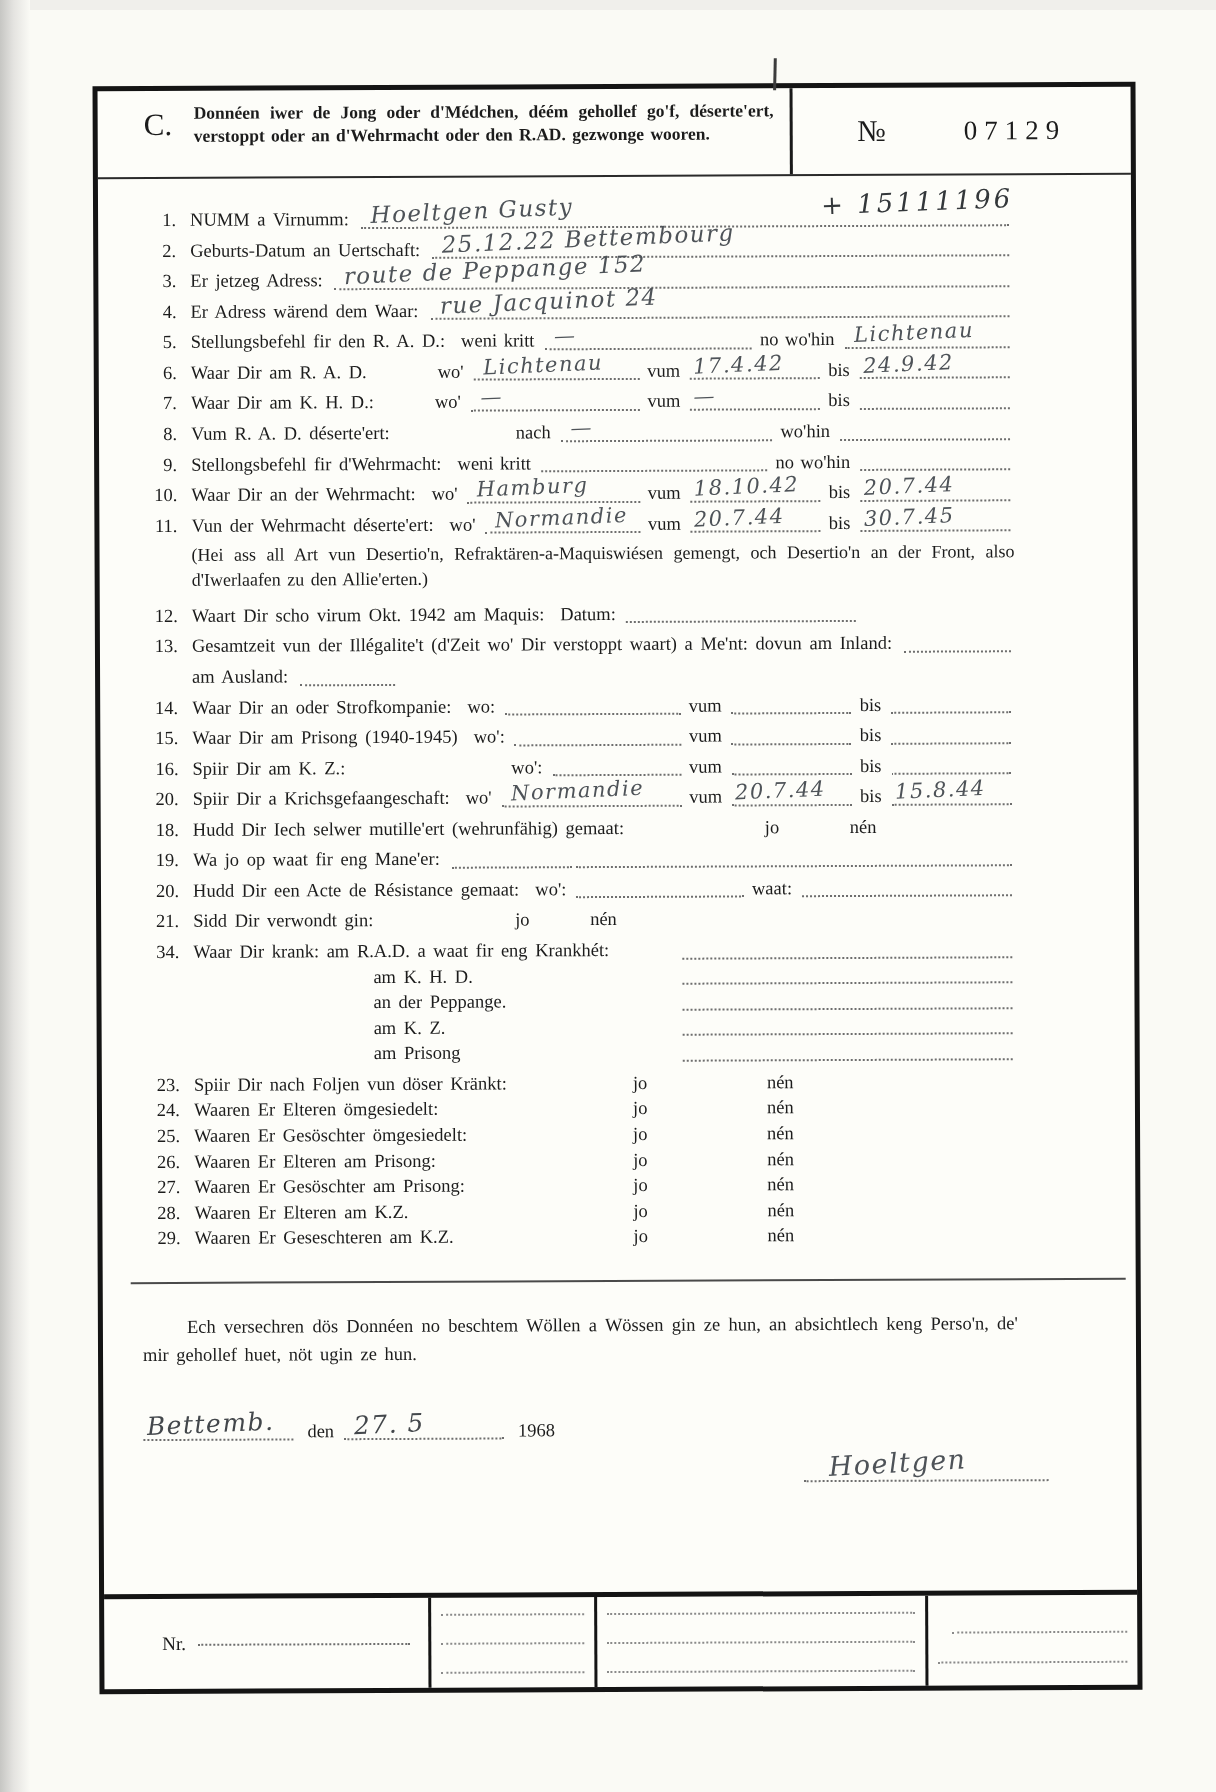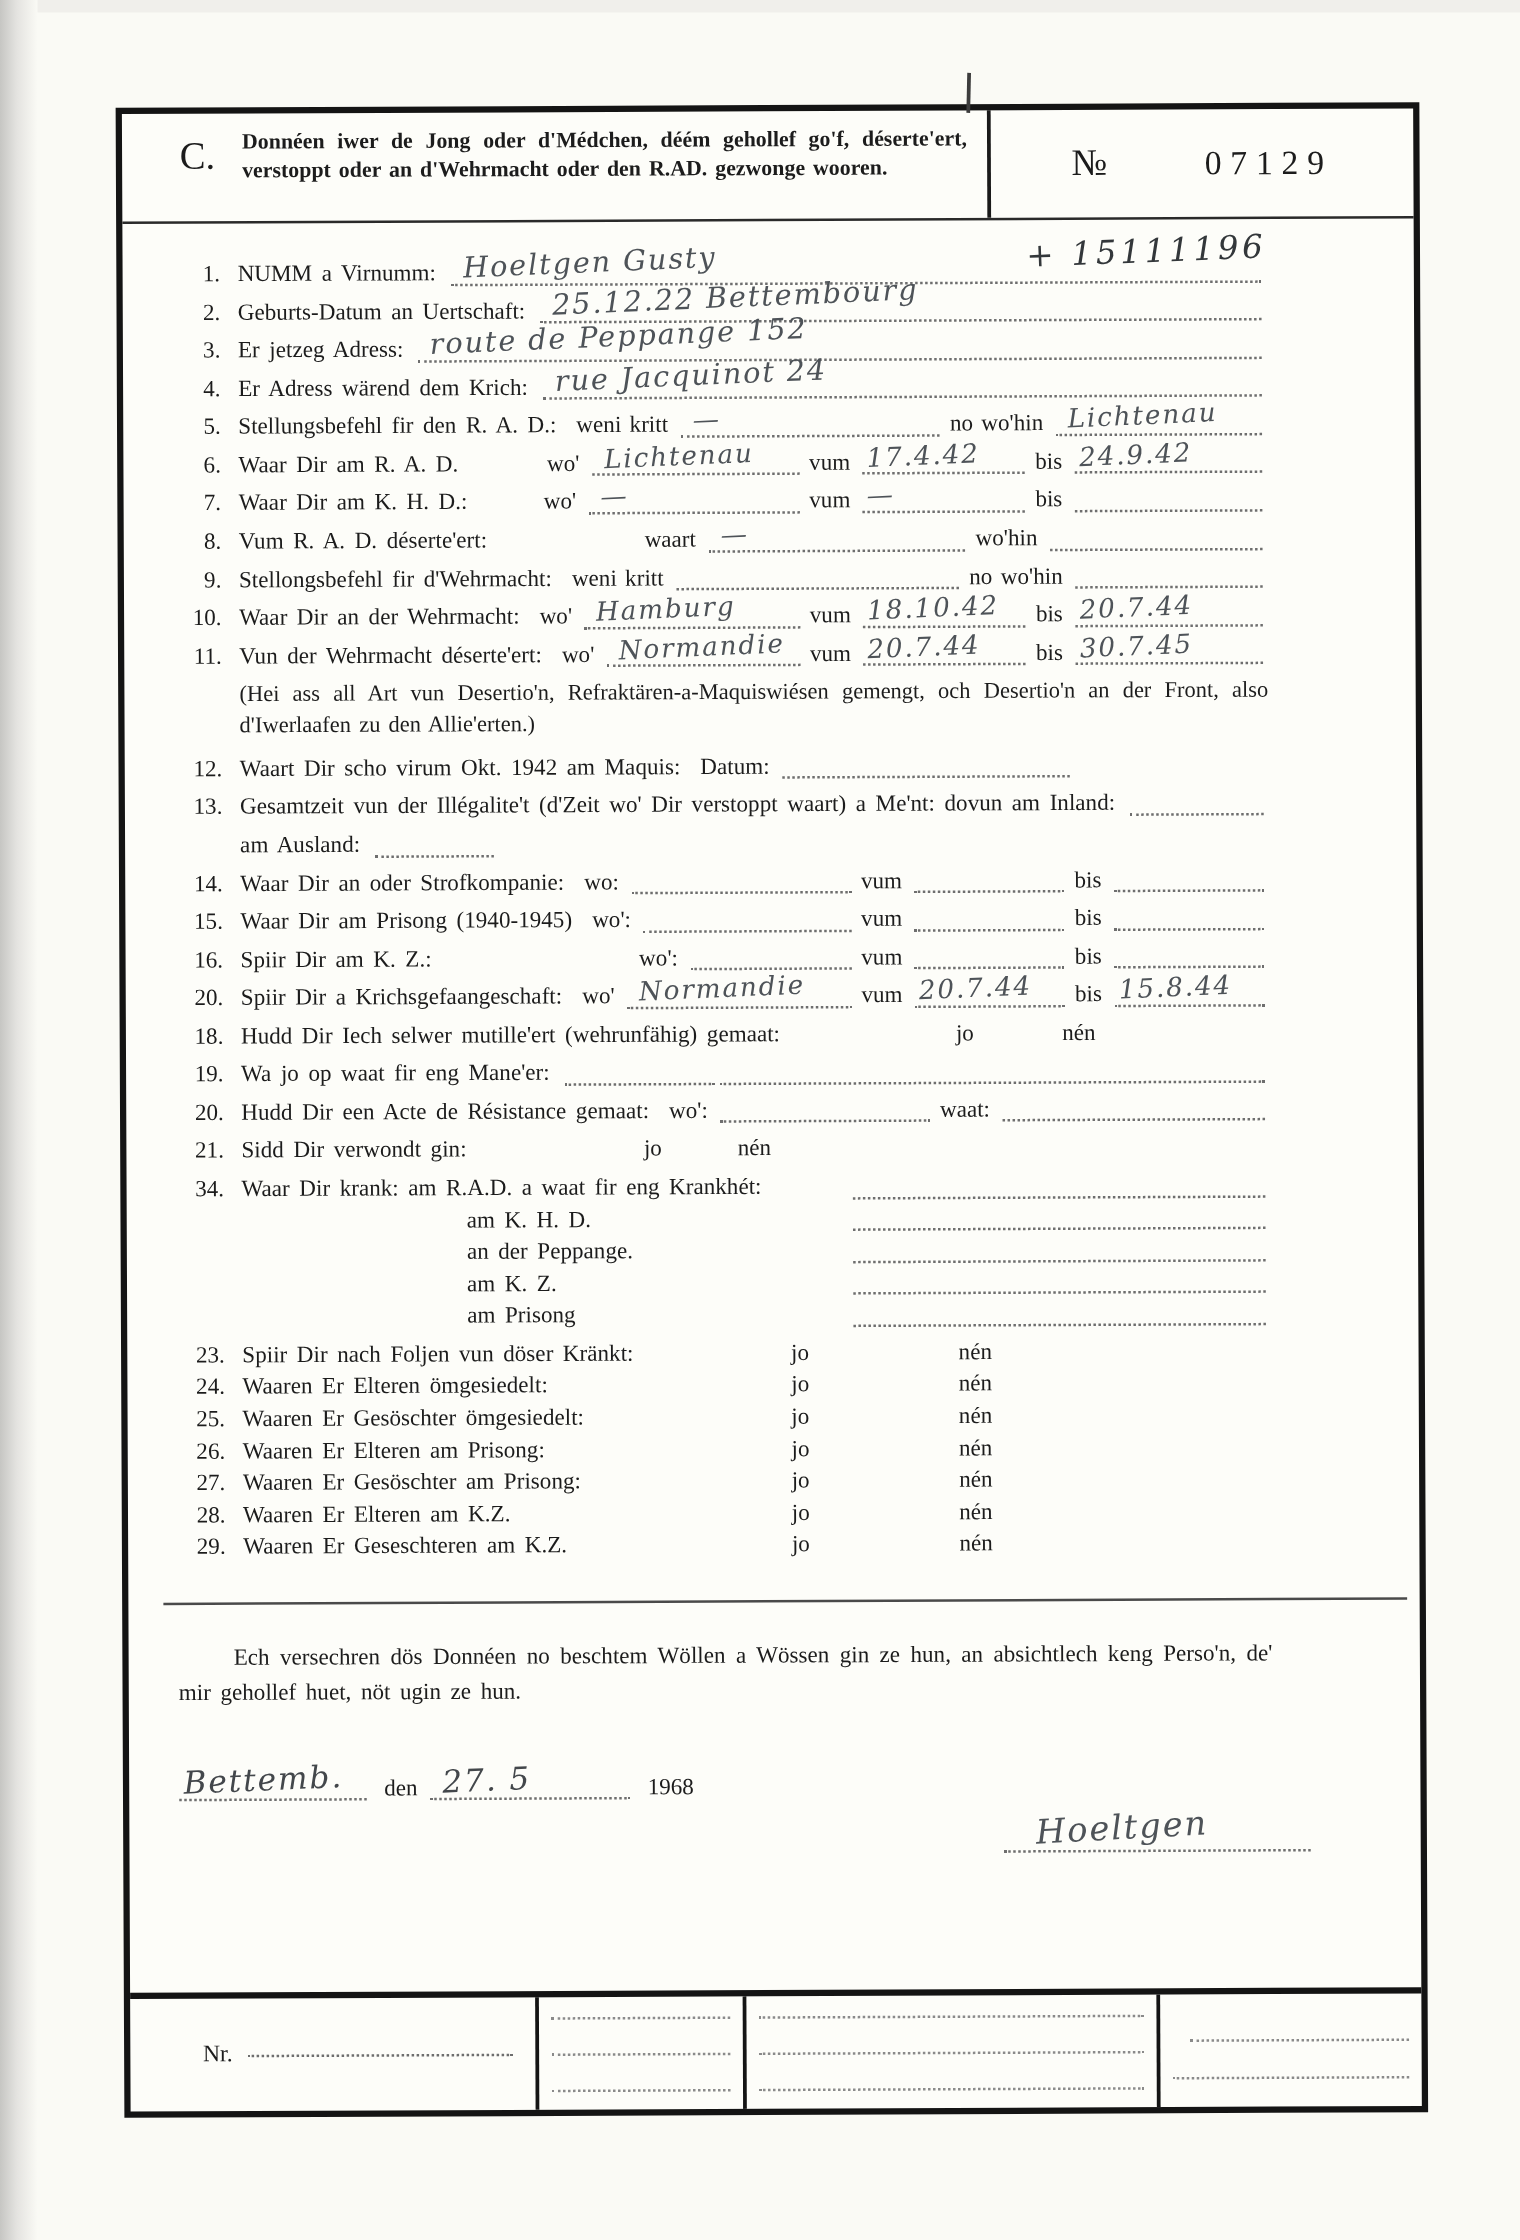--- a/index.html
+++ b/index.html
@@ -112,21 +112,21 @@
       <div class="row">
         <span class="num">3.</span>
         <span class="lbl">Er jetzeg Adress:</span>
         <span class="dot grow">
             <span class="hw md">route de Peppange 152</span>
           </span>
       </div>
 
       <div class="row">
         <span class="num">4.</span>
-        <span class="lbl">Er Adress wärend dem Krich:</span>
+        <span class="lbl">Er Adress wärend dem Waar:</span>
         <span class="dot grow">
             <span class="hw md">rue Jacquinot 24</span>
           </span>
       </div>
 
       <div class="row">
         <span class="num">5.</span>
         <span class="lbl">Stellungsbefehl fir den R. A. D.:</span>
         <span class="flbl">weni kritt</span>
         <span class="dot grow">
@@ -169,21 +169,21 @@
             <span class="hw">—</span>
           </span>
         <span class="flbl">bis</span>
         <span class="dot w150"></span>
       </div>
 
       <div class="row">
         <span class="num">8.</span>
         <span class="lbl">Vum R. A. D. déserte'ert:</span>
         <span class="g110"></span>
-        <span class="flbl">waart</span>
+        <span class="flbl">nach</span>
         <span class="dot grow">
             <span class="hw">—</span>
           </span>
         <span class="flbl">wo'hin</span>
         <span class="dot w170"></span>
       </div>
 
       <div class="row">
         <span class="num">9.</span>
         <span class="lbl">Stellongsbefehl fir d'Wehrmacht:</span>

